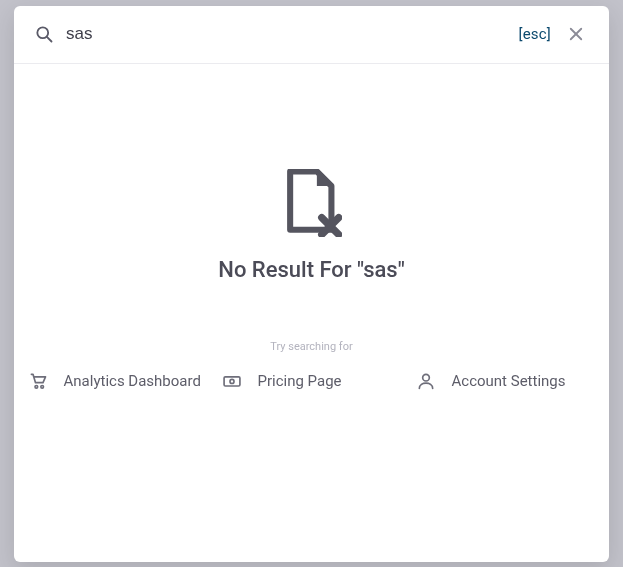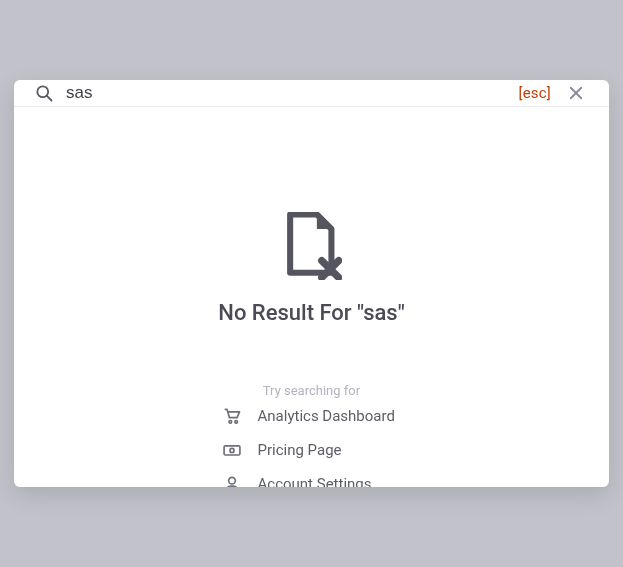--- a/index.html
+++ b/index.html
@@ -7,21 +7,21 @@
     width: 623px;
     height: 567px;
     background: #c2c2ca;
     font-family: -apple-system, BlinkMacSystemFont, "Segoe UI", Roboto, Helvetica, Arial, sans-serif;
     display: flex;
     align-items: center;
     justify-content: center;
   }
   .dialog {
     width: 595px;
-    height: 407px;
+    height: 556px;
     background: #fff;
     border-radius: 6px;
     box-shadow: 0 8px 24px rgba(0,0,0,0.12);
     display: flex;
     flex-direction: column;
     overflow: hidden;
   }
   .search-bar {
     display: flex;
     align-items: center;
@@ -40,21 +40,21 @@
     border: none;
     outline: none;
     font-size: 17px;
     color: #3e3e4a;
     padding: 0 12px;
     background: transparent;
   }
   .search-input::placeholder { color: #b0b0bb; }
   .esc-label {
     font-size: 15px;
-    color: #c2410c;
+    color: #0c4a6e;
     margin-right: 12px;
     letter-spacing: 0.2px;
   }
   .close-btn {
     width: 26px;
     height: 26px;
     color: #8b8b97;
     display: flex;
     align-items: center;
     justify-content: center;
@@ -73,27 +73,26 @@
     color: #55555f;
     margin-bottom: 20px;
   }
   .no-result-title {
     font-size: 22px;
     font-weight: 500;
     color: #4b4b57;
     margin-bottom: 58px;
   }
   .try-label {
-    font-size: 13px;
+    font-size: 11px;
     color: #b3b3be;
-    margin-bottom: 8px;
+    margin-bottom: 18px;
   }
   .suggestions {
     display: flex;
-    flex-direction: column;
     gap: 14px;
   }
   .suggestion-item {
     display: flex;
     align-items: center;
     gap: 16px;
     cursor: pointer;
     width: 180px;
   }
   .suggestion-icon {

